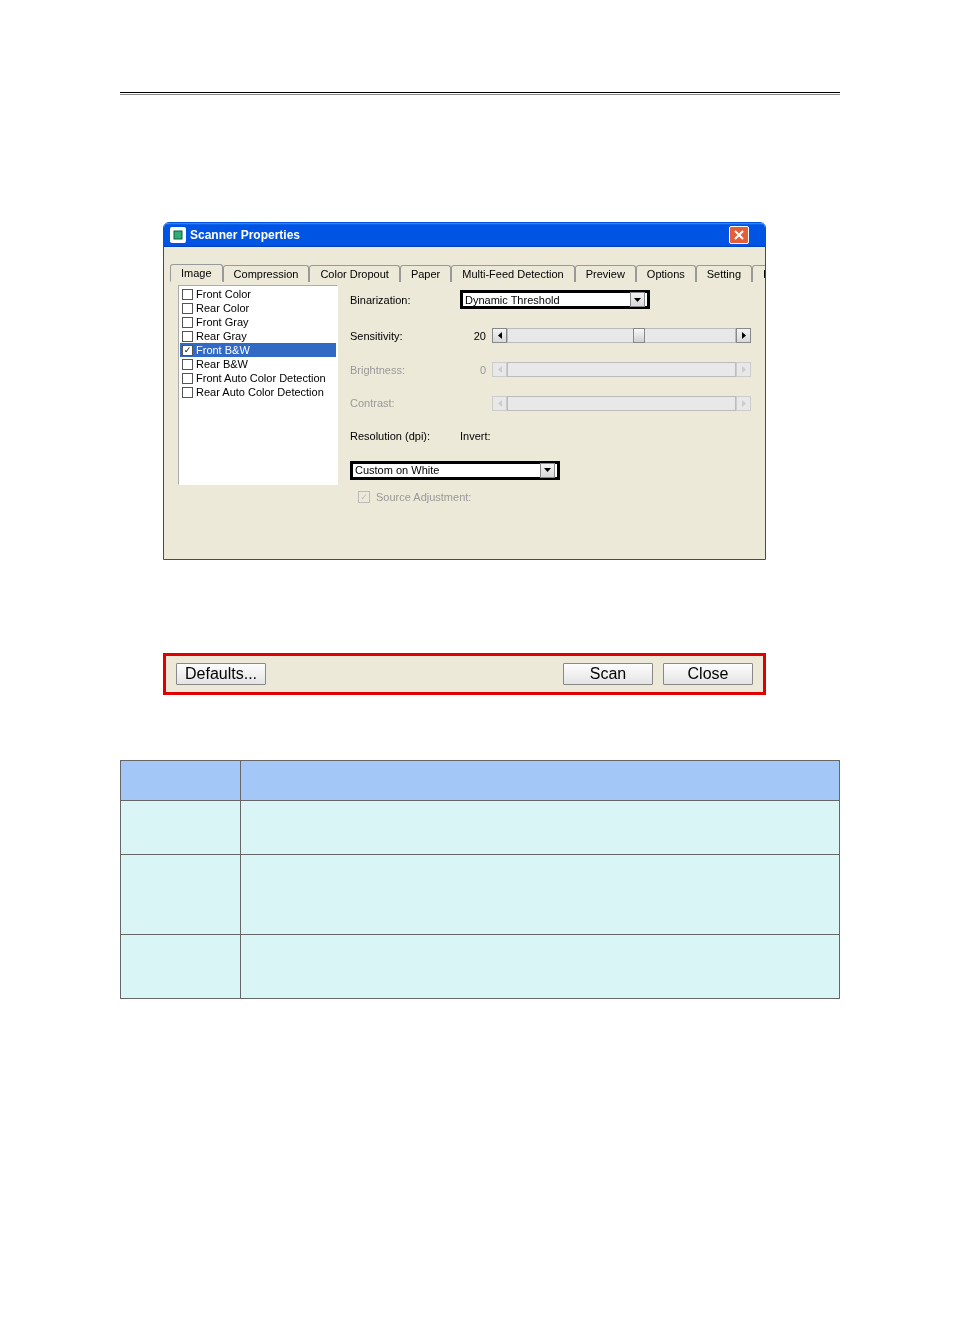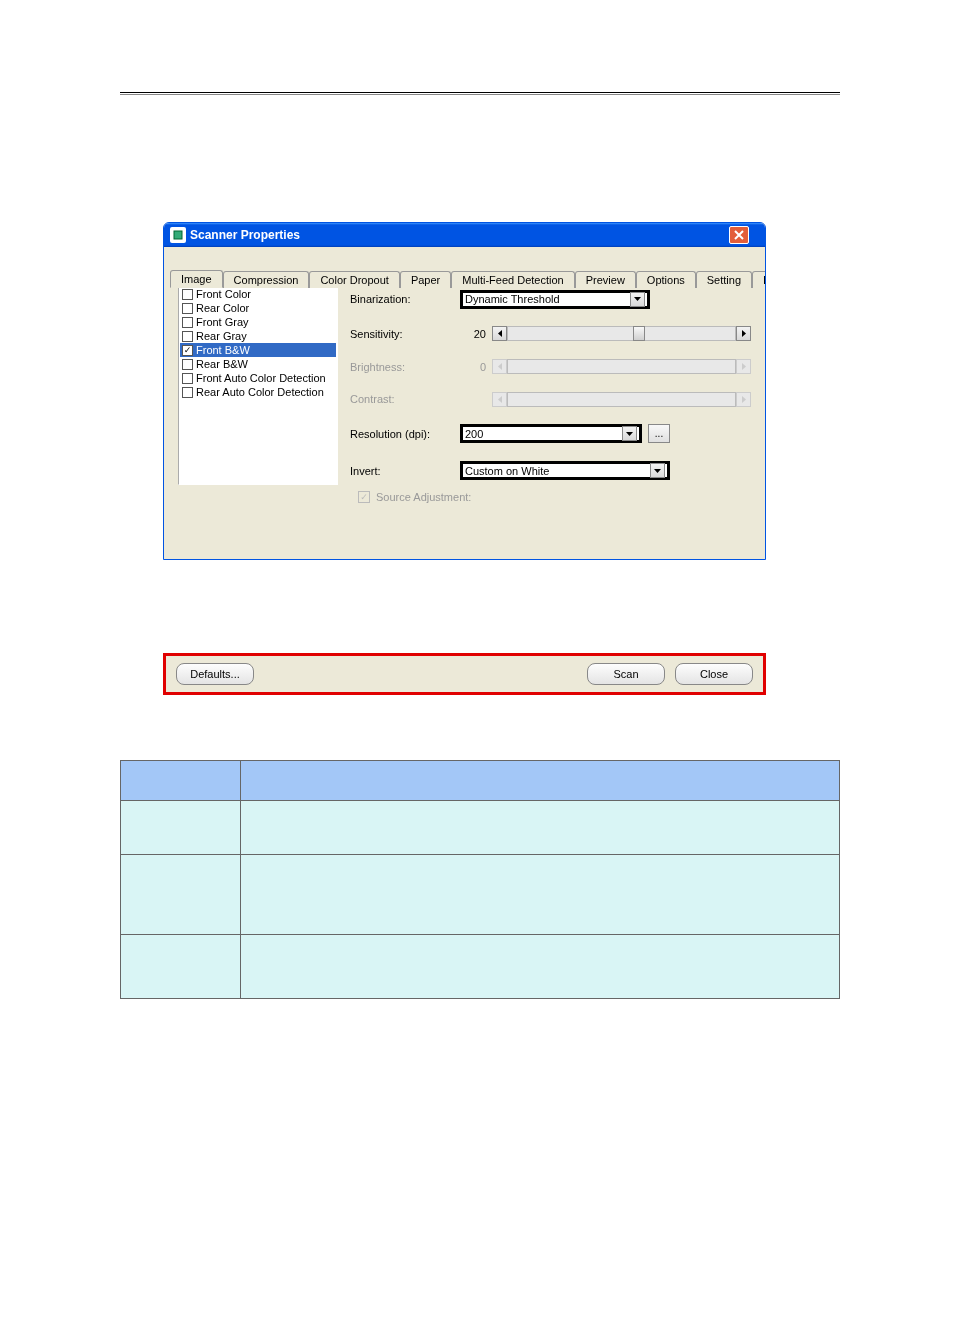--- a/index.html
+++ b/index.html
@@ -10,21 +10,21 @@
     
     .dialog { position: absolute; top: 222px; left: 163px; width: 603px; background: #ece9d8; border: 1px solid #0054e3; border-radius: 6px 6px 0 0; overflow: hidden; }
     .titlebar { height: 24px; background: linear-gradient(to bottom, #3d95ff 0%, #0054e3 8%, #0054e3 92%, #003db5 100%); display: flex; align-items: center; padding: 0 16px 0 6px; color: #fff; font-weight: bold; }
     .titlebar-icon { width: 16px; height: 16px; background: #fff; border-radius: 2px; margin-right: 4px; display: inline-flex; align-items: center; justify-content: center; }
     .titlebar-icon svg { width: 10px; height: 10px; }
     .titlebar-text { flex: 1; font-size: 12px; }
     .close-btn { width: 20px; height: 18px; background: #e35e3a; border: 1px solid #fff; border-radius: 2px; display: flex; align-items: center; justify-content: center; }
     .close-btn svg { width: 10px; height: 10px; }
     
     .tabstrip { display: flex; align-items: flex-end; height: 20px; margin: 8px 6px 0 6px; border-bottom: 1px solid #999; position: relative; }
-    .tab { padding: 2px 10px 2px 10px; border: 1px solid #999; border-bottom: none; background: #ece9d8; font-size: 11px; margin-right: 0; border-radius: 3px 3px 0 0; position: relative; top: 14px; white-space: nowrap; }
+    .tab { padding: 2px 10px 2px 10px; border: 1px solid #999; border-bottom: none; background: #ece9d8; font-size: 11px; margin-right: 0; border-radius: 3px 3px 0 0; position: relative; top: 8px; white-space: nowrap; }
     .tab.active { background: #ece9d8; border-bottom: 1px solid #ece9d8; z-index: 2; }
     
     .panel { padding: 10px 14px 16px 14px; display: flex; flex-direction: column; }
     .upper { display: flex; gap: 12px; }
     .mode-list { width: 160px; border: 1px inset #fff; background: #fff; padding: 1px; height: 200px; overflow: hidden; }
     .mode-item { display: flex; align-items: center; gap: 3px; padding: 0 2px; height: 14px; font-size: 11px; white-space: nowrap; }
     .mode-item.sel { background: #316ac5; color: #fff; }
     .mode-chk { width: 11px; height: 11px; border: 1px solid #555; background: #fff; display: inline-flex; align-items: center; justify-content: center; flex-shrink: 0; }
     .mode-chk.checked::after { content: "✓"; font-size: 9px; color: #000; line-height: 1; }
     .mode-item.sel .mode-chk.checked::after { color: #000; }
@@ -50,21 +50,21 @@
     .res-combo { width: 182px; }
     .res-btn { width: 22px; height: 19px; border: 1px solid #888; background: linear-gradient(#f8f8f8,#e0e0e0); display: flex; align-items: center; justify-content: center; font-size: 10px; }
     
     .lower { margin-top: 28px; display: grid; grid-template-columns: 180px 1fr; row-gap: 10px; align-items: center; }
     .lower-lbl { text-align: right; padding-right: 10px; font-size: 11px; }
     .lower-combo { width: 235px; }
     .color-adj { display: flex; align-items: center; gap: 6px; margin-left: 180px; margin-top: 6px; color: #999; }
     .cadj-chk { width: 12px; height: 12px; border: 1px solid #bbb; background: #ece9d8; display: flex; align-items: center; justify-content: center; color: #bbb; font-size: 9px; }
     
     .button-bar { position: absolute; top: 653px; left: 163px; width: 603px; height: 42px; border: 3px solid #e00000; display: flex; align-items: center; padding: 0 10px; background: #ece9d8; }
-    .bar-btn { width: 78px; height: 22px; border: 1px solid #888; background: linear-gradient(#fdfdfd,#e4e4e4); font-size: 11px; display: flex; align-items: center; justify-content: center; border-radius: 8px; }
+    .bar-btn { width: 90px; height: 22px; border: 1px solid #888; background: linear-gradient(#fdfdfd,#e4e4e4); font-size: 16px; display: flex; align-items: center; justify-content: center; border-radius: 1px; }
     .bar-spacer { flex: 1; }
     .bar-btn + .bar-btn { margin-left: 10px; }
     
     .desc-table { position: absolute; top: 760px; left: 120px; width: 720px; border-collapse: collapse; }
     .desc-table td { border: 1px solid #666; padding: 14px 10px; vertical-align: top; }
     .desc-table thead td { background: #a3c7f7; height: 40px; }
     .desc-table tbody td { background: #d9f5f5; }
     .desc-table tbody tr:nth-child(1) td { height: 54px; }
     .desc-table tbody tr:nth-child(2) td { height: 80px; }
     .desc-table tbody tr:nth-child(3) td { height: 64px; }
@@ -196,33 +196,20 @@
             </span>
           <div class="slider-track"></div>
           <span class="slider-right dis">
               <svg viewBox="0 0 4 7">
                 <path d="M0 0 L4 3.5 L0 7 Z" fill="#ccc"></path>
               </svg>
             </span>
         </div>
 
         <div class="lbl">Resolution (dpi):</div>
-        <div class="res-row">
-          <div class="combo res-combo">
-            <span class="combo-text">200</span>
-            <span class="combo-arrow">
-                <svg viewBox="0 0 7 4">
-                  <path d="M0 0 L3.5 4 L7 0 Z" fill="#000"></path>
-                </svg>
-              </span>
-          </div>
-          <div class="res-btn">
-              <span>...</span>
-            </div>
-        </div>
 
         <div class="lbl">Invert:</div>
         <div class="combo" style="width:210px">
           <span class="combo-text">Custom on White</span>
           <span class="combo-arrow">
               <svg viewBox="0 0 7 4">
                 <path d="M0 0 L3.5 4 L7 0 Z" fill="#000"></path>
               </svg>
             </span>
         </div>

